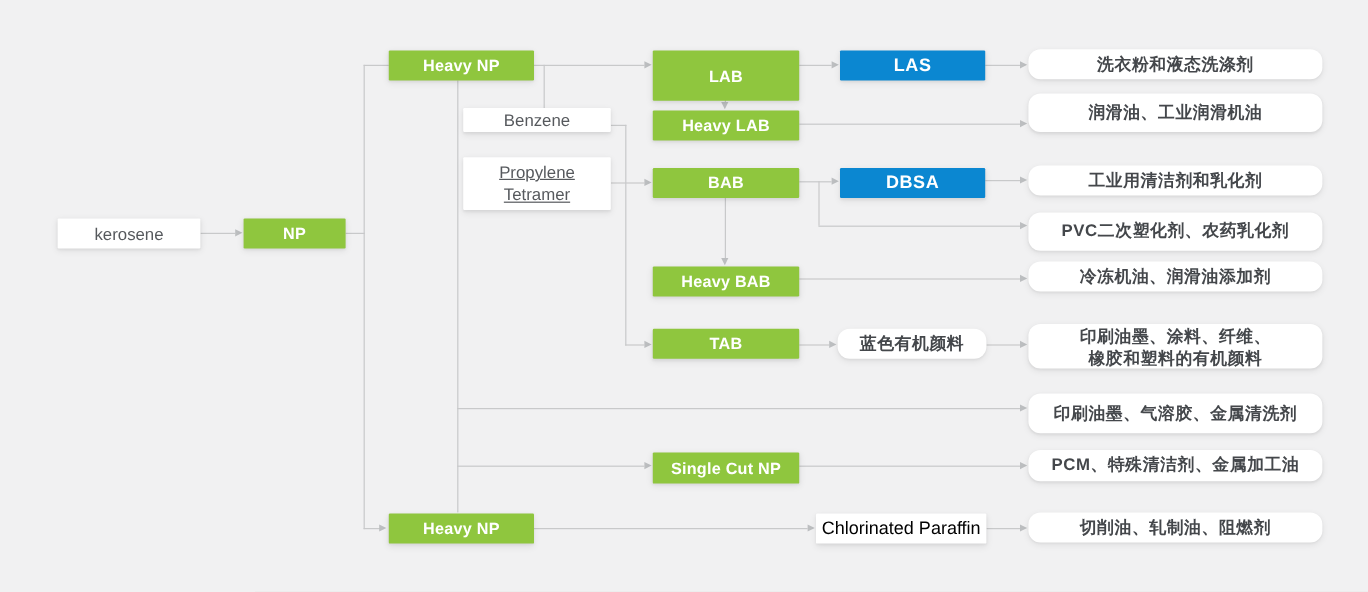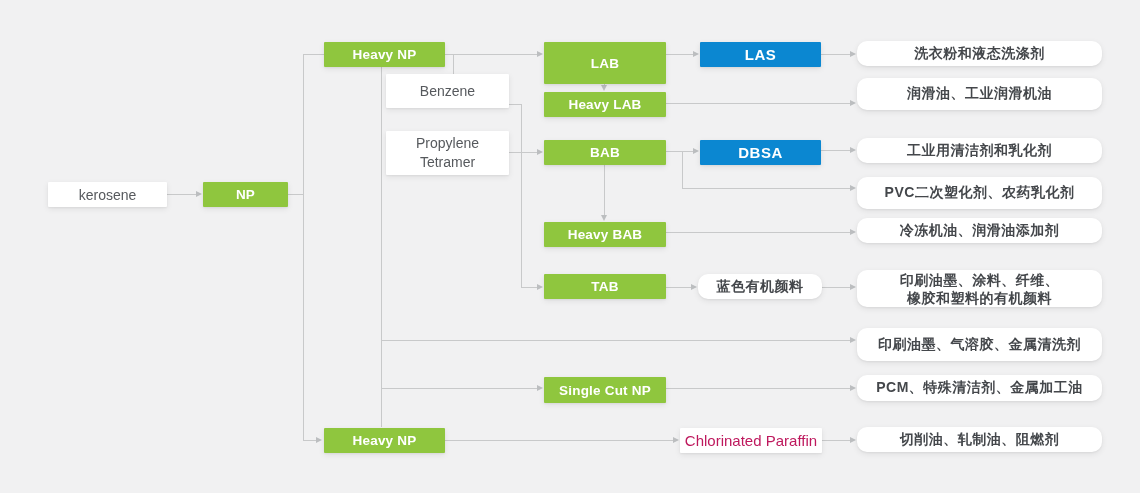--- a/index.html
+++ b/index.html
@@ -8,26 +8,26 @@
     background:var(--bg,#f1f1f2);
     font-family:"Liberation Sans","DejaVu Sans",sans-serif;
     overflow:hidden;
   }
   .node{
     position:absolute;display:flex;align-items:center;justify-content:center;
     text-align:center;border-radius:1px;
     box-shadow:0 2px 6px rgba(0,0,0,.08),0 1px 2px rgba(0,0,0,.05);
   }
   .white{background:#ffffff;color:#56595d;font-size:14px;}
-  .white.lg{font-size:15px;color:#be185d;}
+  .white.lg{font-size:15px;color:#000000;}
   .green{background:var(--green,#8fc63e);color:#fff;font-size:13.5px;font-weight:bold;letter-spacing:.2px;}
   .blue{background:var(--blue,#0b87d1);color:#fff;font-size:15px;font-weight:bold;letter-spacing:.5px;}
   .cn{background:#ffffff;color:#44474b;font-size:14px;font-weight:600;letter-spacing:.5px;border-radius:10px;}
   .cn .two{line-height:18px;display:block;}
-  .wrap{display:block;max-width:92px;line-height:19px;margin:4px auto;}
+  .wrap{display:block;max-width:92px;line-height:19px;margin:4px auto;text-decoration:underline;}
   .ln{position:absolute;display:block;background:var(--line,#c8c9ca);}
   .ln.h{height:1px;}
   .ln.v{width:1px;}
   .ar{position:absolute;display:block;width:0;height:0;}
   .ar.r{border-top:3.5px solid transparent;border-bottom:3.5px solid transparent;border-left:6px solid #bcbec0;}
   .ar.d{border-left:3.5px solid transparent;border-right:3.5px solid transparent;border-top:6px solid #bcbec0;}
 </style>
 </head>
 <body>
 
@@ -90,21 +90,21 @@
     </div>
   <div class="node green" style="left:203px;top:182px;width:85px;height:25px">
       <span>NP</span>
     </div>
   <div class="node green" style="left:324px;top:42px;width:121px;height:25px">
       <span>Heavy NP</span>
     </div>
   <div class="node green" style="left:324px;top:428px;width:121px;height:25px">
       <span>Heavy NP</span>
     </div>
-  <div class="node white" style="left:386px;top:74px;width:123px;height:34px">
+  <div class="node white" style="left:386px;top:90px;width:123px;height:20px">
       <span>Benzene</span>
     </div>
   <div class="node white" style="left:386px;top:131px;width:123px;height:44px">
       <span class="wrap">Propylene Tetramer</span>
     </div>
 
   <div class="node green" style="left:544px;top:42px;width:122px;height:42px">
       <span>LAB</span>
     </div>
   <div class="node green" style="left:544px;top:92px;width:122px;height:25px">

